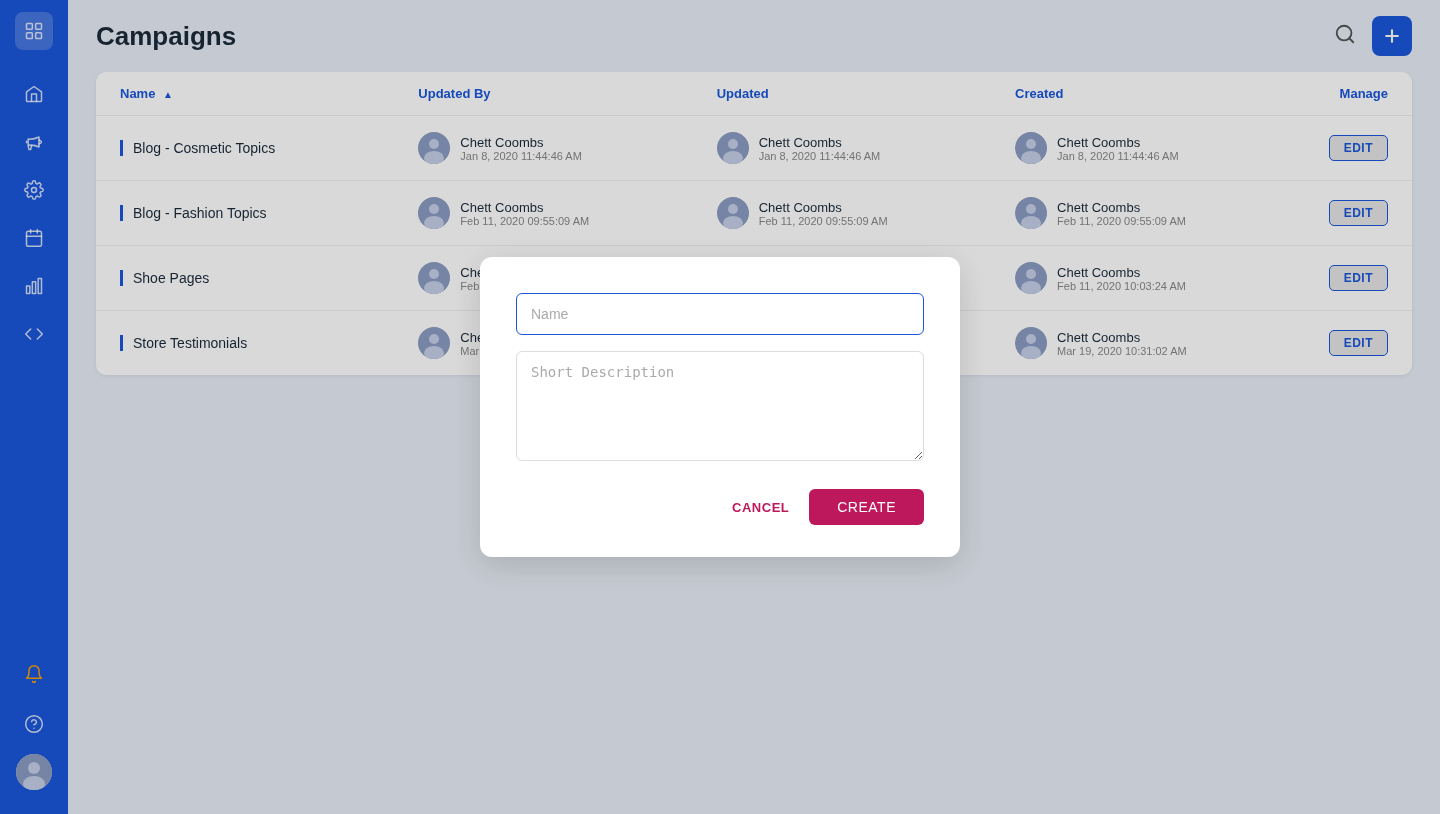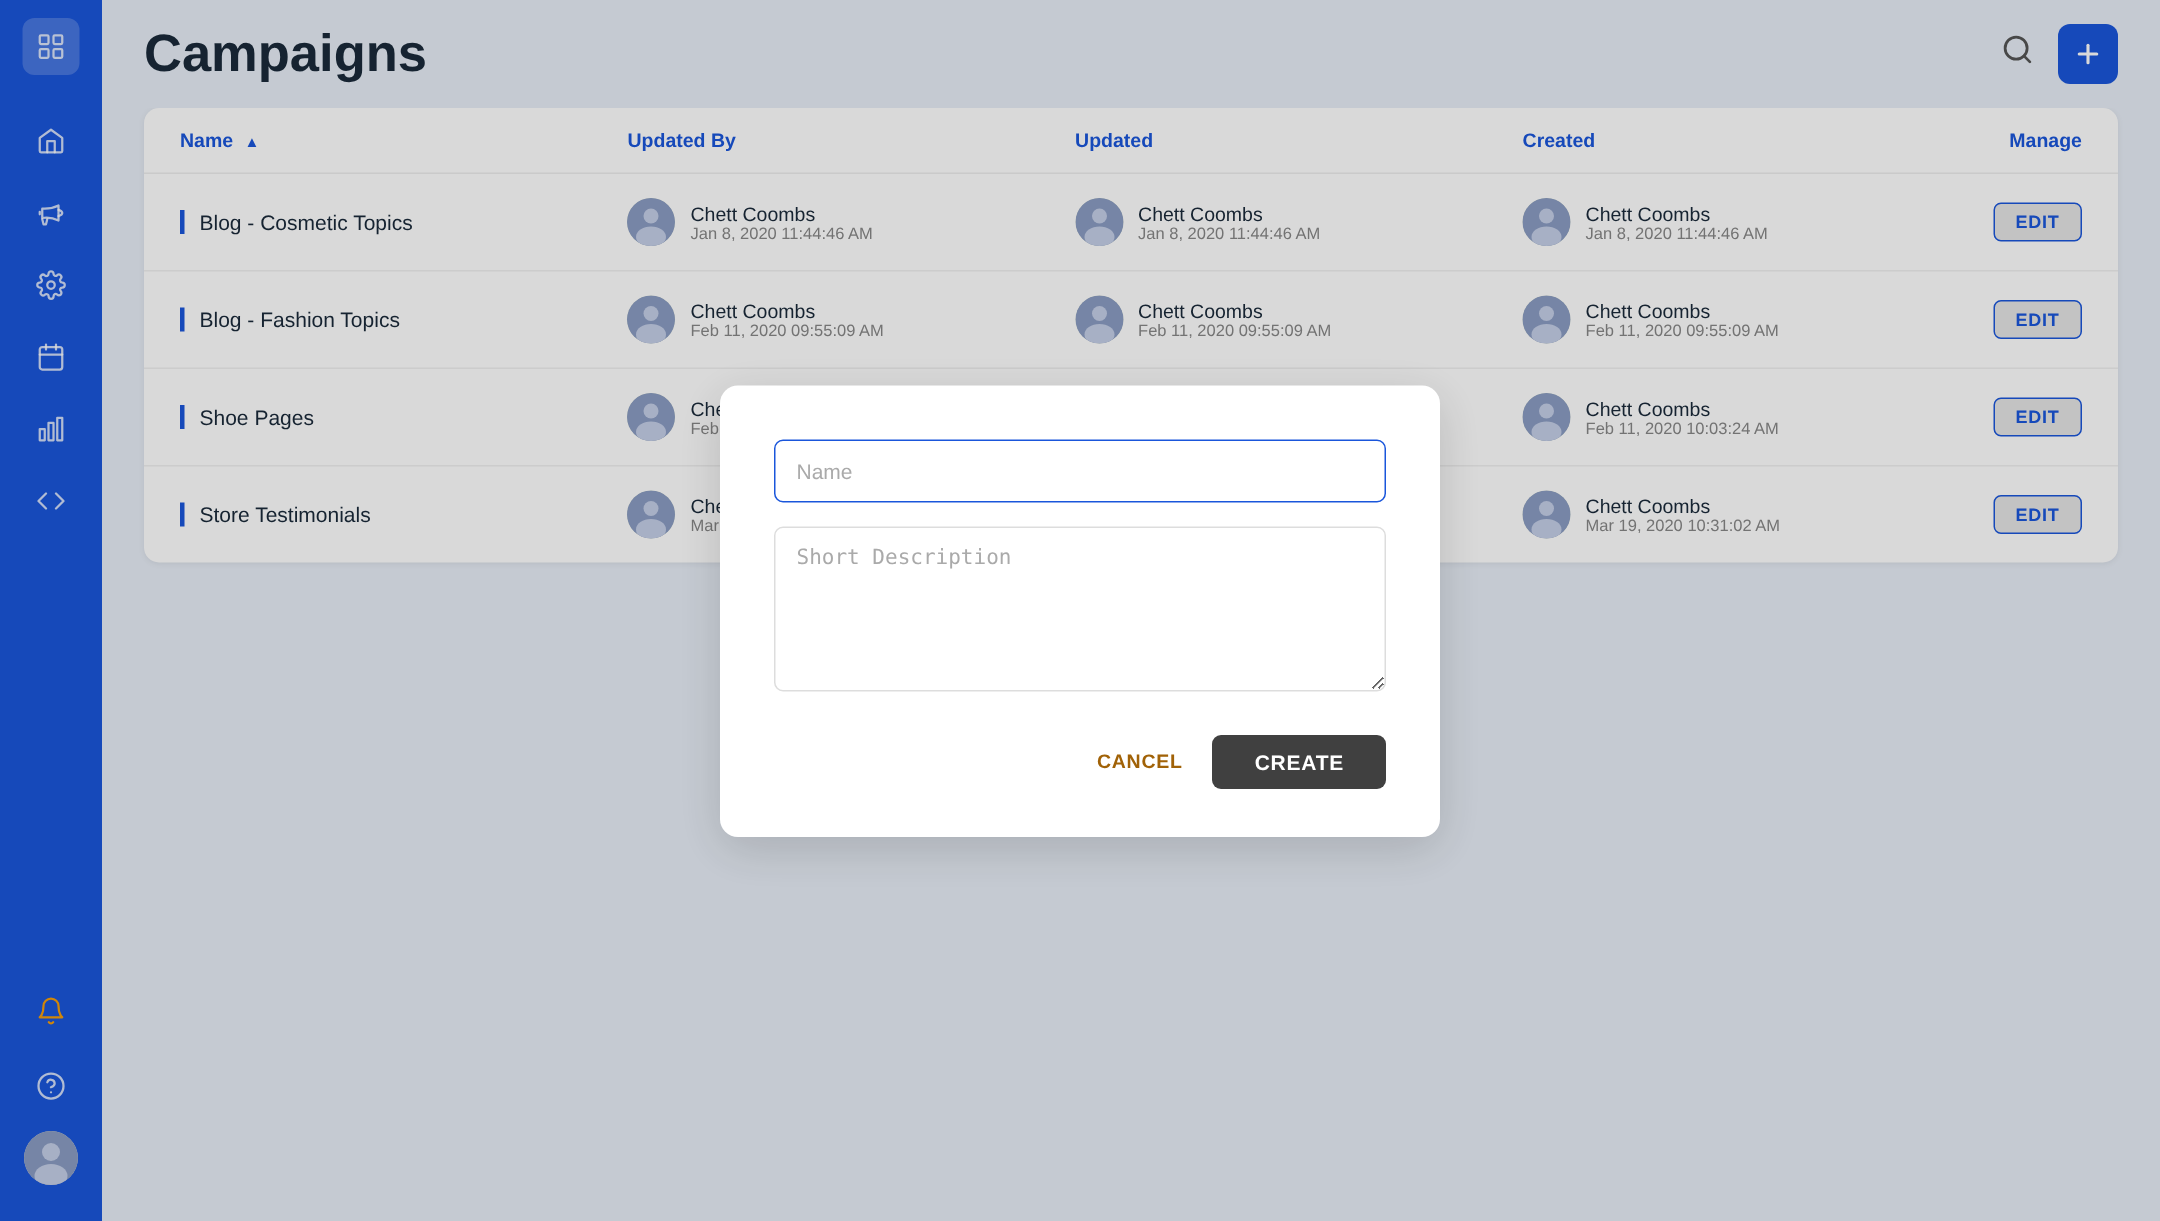--- a/index.html
+++ b/index.html
@@ -79,21 +79,21 @@
       overflow: hidden;
     }
     .header {
       display: flex;
       align-items: center;
       justify-content: space-between;
       padding: 16px 28px;
       background: #e8eef7;
     }
     .header-title {
-      font-size: 35px;
+      font-size: 26px;
       font-weight: 600;
       color: #1a2a3a;
     }
     .header-actions {
       display: flex;
       align-items: center;
       gap: 16px;
     }
     .header-search-icon {
       font-size: 20px;
@@ -263,33 +263,33 @@
       display: flex;
       justify-content: flex-end;
       gap: 16px;
       align-items: center;
     }
     .cancel-btn {
       background: none;
       border: none;
       font-size: 13px;
       font-weight: 600;
-      color: #a16207;
+      color: #be185d;
       cursor: pointer;
       letter-spacing: 0.5px;
       padding: 8px 4px;
     }
     .create-btn {
-      background: #404040;
+      background: #be185d;
       color: white;
       border: none;
       border-radius: 6px;
       padding: 10px 28px;
       font-size: 14px;
-      font-weight: 700;
+      font-weight: 400;
       cursor: pointer;
       letter-spacing: 0.5px;
     }
 
     
     .footer {
       padding: 12px 28px;
       font-size: 12px;
       color: #999;
     }

